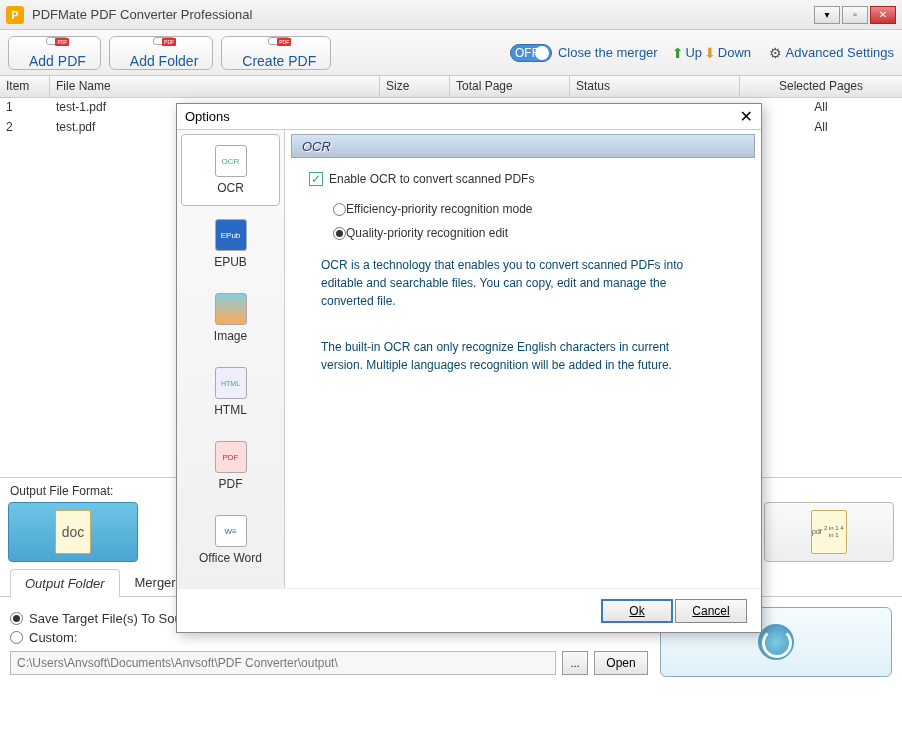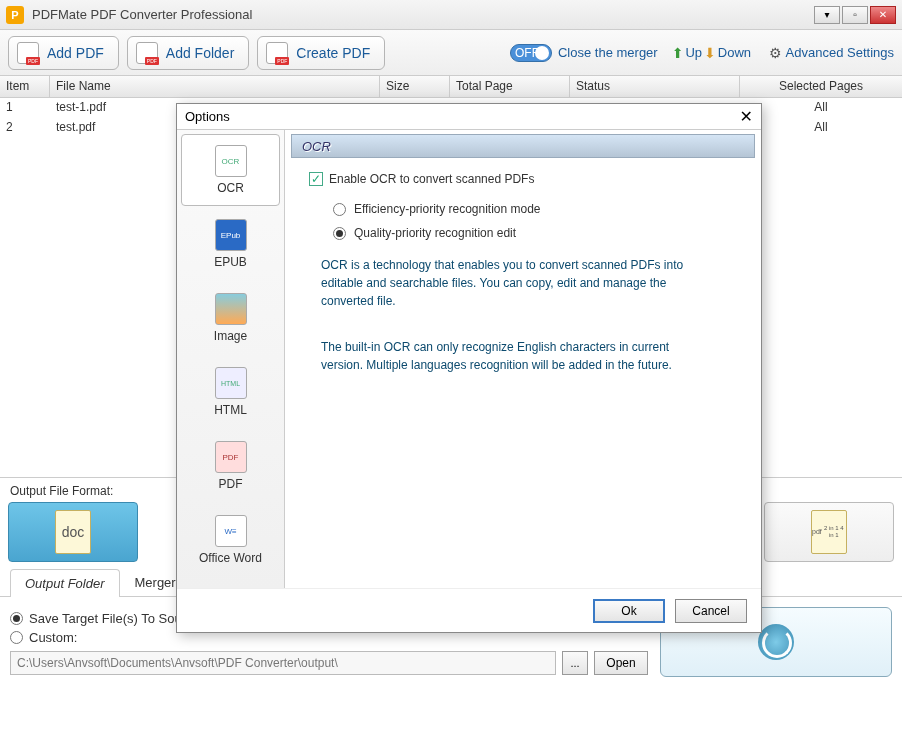--- a/index.html
+++ b/index.html
@@ -8,21 +8,21 @@
 
 .titlebar { height: 30px; background: linear-gradient(#f5f5f5,#e8e8e8); border-bottom: 1px solid #ccc; display: flex; align-items: center; padding: 0 6px; }
 .app-icon { width: 18px; height: 18px; background: #f7a600; border-radius: 3px; display: flex; align-items: center; justify-content: center; color: #fff; font-weight: bold; font-size: 11px; margin-right: 8px; }
 .titlebar-title { font-size: 13px; color: #444; flex: 1; }
 .win-controls { display: flex; gap: 2px; }
 .win-btn { width: 26px; height: 18px; border: 1px solid #999; background: linear-gradient(#fafafa,#e0e0e0); display: flex; align-items: center; justify-content: center; font-size: 10px; cursor: pointer; }
 .win-btn.close { background: linear-gradient(#e88,#c33); color: #fff; border-color: #a22; }
 
 
 .toolbar { height: 46px; background: linear-gradient(#fafafa,#eee); border-bottom: 1px solid #ccc; display: flex; align-items: center; padding: 0 8px; gap: 8px; }
-.tool-btn { height: 34px; padding: 0 14px 0 8px; border: 1px solid #b5b5b5; border-radius: 6px; background: linear-gradient(#fff,#f0f0f0); display: flex; align-items: center; gap: 8px; cursor: pointer; font-size: 14px; color: #1a5a99; }
+.tool-btn { height: 34px; padding: 0 14px 0 20px; border: 1px solid #b5b5b5; border-radius: 6px; background: linear-gradient(#fff,#f0f0f0); display: flex; align-items: center; gap: 8px; cursor: pointer; font-size: 14px; color: #1a5a99; flex-direction: column; }
 .tool-btn .ticon { width: 22px; height: 22px; background: #fff; border: 1px solid #aaa; border-radius: 3px; position: relative; }
 .tool-btn .ticon::after { content:"PDF"; position:absolute; bottom:-2px; right:-2px; font-size:5px; background:#d33; color:#fff; padding:1px 2px; border-radius:1px;}
 .spacer { flex: 1; }
 .merger-toggle { display: flex; align-items: center; gap: 6px; font-size: 13px; color: #1a5a99; }
 .toggle-sw { width: 42px; height: 18px; border-radius: 9px; background: #4a90d9; border: 1px solid #3570a9; position: relative; color:#fff; font-size:12px; display:flex; align-items:center; padding-left:4px; cursor:pointer;}
 .toggle-sw::after { content:""; width:14px; height:14px; background:#fff; border-radius:50%; position:absolute; right:2px; top:1px; }
 .up-down { display: flex; align-items: center; gap: 2px; font-size: 13px; color: #1a5a99; margin-left: 6px; }
 .arrow-up { color: #3a9a3a; font-size: 14px; }
 .arrow-down { color: #d99a2a; font-size: 14px; }
 .adv-link { display: flex; align-items: center; gap: 4px; font-size: 13px; color: #1a5a99; margin-left: 10px; cursor: pointer; }
@@ -81,23 +81,23 @@
 .opt-icon.epub { background:#2a6ac5; color:#fff; font-size:8px;}
 .opt-icon.img { background:linear-gradient(#8cd,#fa5);}
 .opt-icon.html { background:#eef; font-size:7px; color:#4a7;}
 .opt-icon.pdf { background:#fdd; font-size:8px; color:#a33;}
 .opt-icon.word { background:#fff; font-size:8px; color:#2a6ac5;}
 .opt-main { flex: 1; padding: 0; }
 .opt-hdr { height: 24px; background: linear-gradient(#d5e5f5,#b5c5d5); border: 1px solid #9ab; margin: 4px 6px 14px; display: flex; align-items: center; padding: 0 10px; font-size: 13px; font-style: italic; color: #336; text-shadow: 1px 1px #fff;}
 .opt-content { padding: 0 24px; font-size: 12px; color: #333; }
 .chk-row { display: flex; align-items: center; gap: 6px; margin-bottom: 16px; }
 .chk { width: 14px; height: 14px; border: 1px solid #4a8; display:inline-flex; align-items:center; justify-content:center; color:#2a7; cursor:pointer;}
-.radio-opt-row { display: flex; align-items: center; gap: 8px; margin: 0 0 10px 24px; }
+.radio-opt-row { display: flex; align-items: center; margin: 0 0 10px 24px; }
 .info-text { margin: 16px 0 0 12px; line-height: 1.5; color: #0c4a6e; max-width: 380px;}
-.modal-footer { height: 44px; display: flex; align-items: center; justify-content: flex-end; gap: 10px; padding: 0 14px; border-top: 1px solid #eee;}
+.modal-footer { height: 44px; display: flex; align-items: center; justify-content: flex-end; gap: 2px; padding: 0 14px; border-top: 1px solid #eee; text-decoration: underline;}
 .dlg-btn { width: 72px; height: 24px; border: 1px solid #888; background: linear-gradient(#fafafa,#e5e5e5); font-size: 12px; cursor: pointer;}
 .dlg-btn.primary { border: 2px solid #3a7ac5; }
 </style>
 </head>
 <body>
 
 <div class="titlebar">
   <div class="app-icon">P</div>
   <div class="titlebar-title">PDFMate PDF Converter Professional</div>
   <div class="win-controls">

